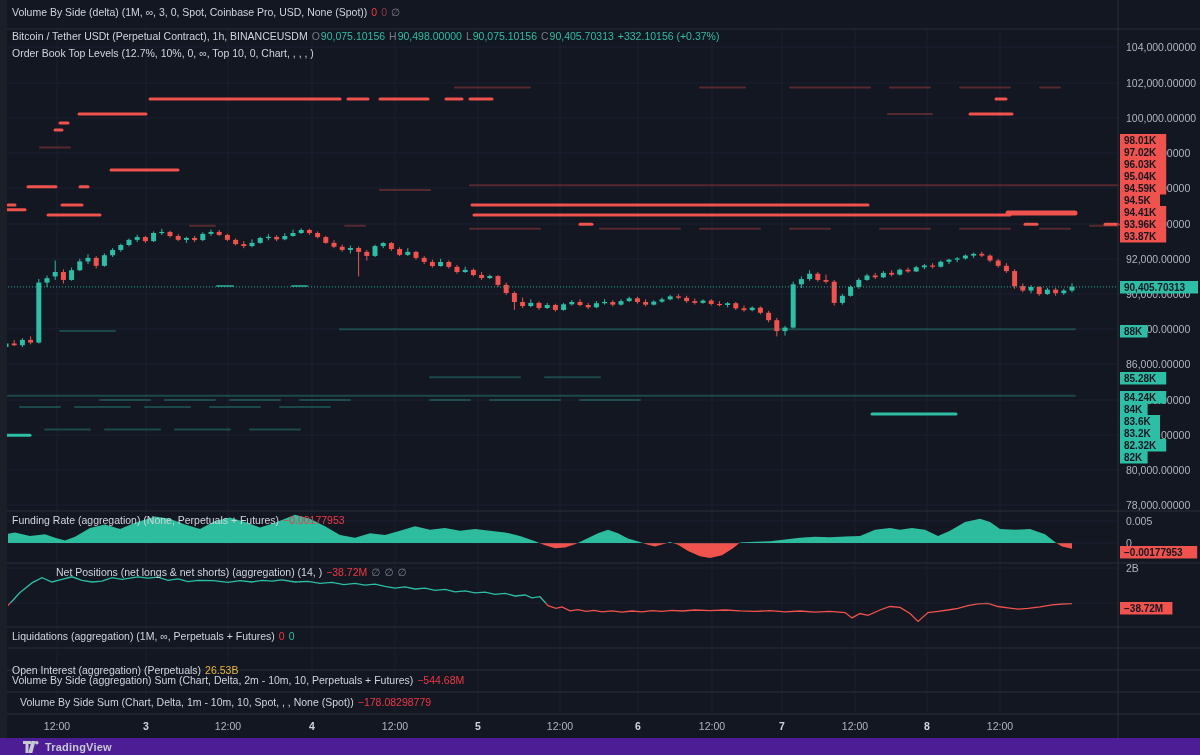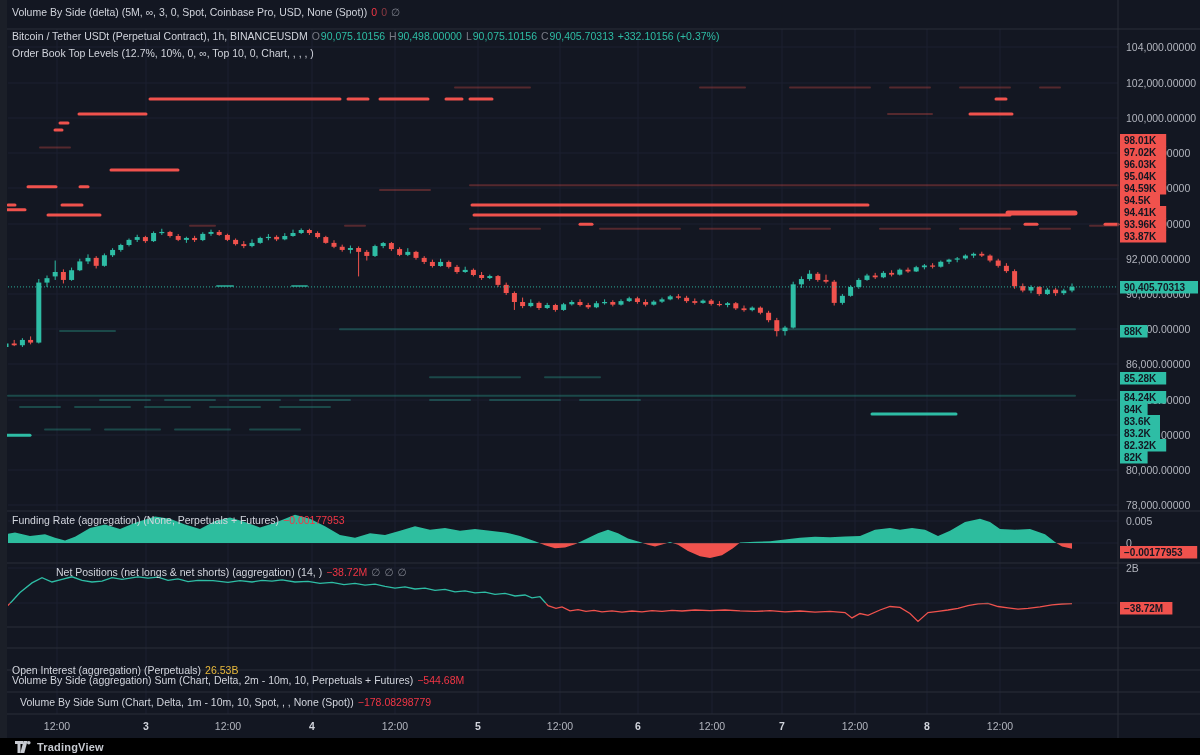--- a/index.html
+++ b/index.html
@@ -11,22 +11,22 @@
   .legend span.tight{margin-right:1px;}
   #lg-vbsdelta{left:12px;top:6px;}
   #lg-symbol{left:12px;top:30px;}
   #lg-orderbook{left:12px;top:47px;}
   #lg-funding{left:12px;top:514px;}
   #lg-net{left:12px;top:566px;}
   #lg-liq{left:12px;top:630px;}
   #lg-oi{left:12px;top:664px;}
   #lg-vbsagg{left:12px;top:674px;}
   #lg-vbs{left:12px;top:696px;margin-left:8px;}
-  #footer{position:absolute;left:0;top:738px;width:1200px;height:17px;background:#000000;
-          display:flex;align-items:center;padding-left:15px;box-sizing:border-box;gap:5px;}
+  #footer{position:absolute;left:0;top:738px;width:1200px;height:17px;background:#4c1d95;
+          display:flex;align-items:center;padding-left:23px;box-sizing:border-box;gap:5px;}
   #footer .tv-text{color:#c7cad1;font-size:11px;font-weight:700;letter-spacing:.2px;}
 </style>
 </head>
 <body>
 
 <div id="app">
   <svg id="chart" width="1200" height="738">
       <defs>
         <clipPath id="fpos">
           <rect x="8" y="511" width="1110" height="32.2"></rect>
@@ -540,25 +540,26 @@
         <text x="638" y="730" fill="#d1d4dc" font-size="10.5px" font-weight="700" text-anchor="middle" font-family="&quot;Liberation Sans&quot;,sans-serif">6</text>
         <text x="712" y="730" fill="#b2b5be" font-size="10.5px" font-weight="400" text-anchor="middle" font-family="&quot;Liberation Sans&quot;,sans-serif">12:00</text>
         <text x="782" y="730" fill="#d1d4dc" font-size="10.5px" font-weight="700" text-anchor="middle" font-family="&quot;Liberation Sans&quot;,sans-serif">7</text>
         <text x="855" y="730" fill="#b2b5be" font-size="10.5px" font-weight="400" text-anchor="middle" font-family="&quot;Liberation Sans&quot;,sans-serif">12:00</text>
         <text x="927" y="730" fill="#d1d4dc" font-size="10.5px" font-weight="700" text-anchor="middle" font-family="&quot;Liberation Sans&quot;,sans-serif">8</text>
         <text x="1000" y="730" fill="#b2b5be" font-size="10.5px" font-weight="400" text-anchor="middle" font-family="&quot;Liberation Sans&quot;,sans-serif">12:00</text>
       </g>
     </svg>
   <div class="left-edge"></div>
 
-  <div class="legend" id="lg-vbsdelta"><span style="color: rgb(209, 212, 220);">Volume By Side (delta) (5M, ∞, 3, 0, Spot, Coinbase Pro, USD, None (Spot))</span><span style="color: rgb(242, 54, 69);">0</span><span style="color: rgb(140, 58, 67);">0</span><span style="color: rgb(120, 123, 134);">∅</span></div>
+  <div class="legend" id="lg-vbsdelta"><span style="color: rgb(209, 212, 220);">Volume By Side (delta) (1M, ∞, 3, 0, Spot, Coinbase Pro, USD, None (Spot))</span><span style="color: rgb(242, 54, 69);">0</span><span style="color: rgb(140, 58, 67);">0</span><span style="color: rgb(120, 123, 134);">∅</span></div>
   <div class="legend" id="lg-symbol"><span style="color: rgb(209, 212, 220);">Bitcoin / Tether USDt (Perpetual Contract), 1h, BINANCEUSDM</span><span class="tight" style="color: rgb(120, 123, 134);">O</span><span style="color: rgb(46, 189, 165);">90,075.10156</span><span class="tight" style="color: rgb(120, 123, 134);">H</span><span style="color: rgb(46, 189, 165);">90,498.00000</span><span class="tight" style="color: rgb(120, 123, 134);">L</span><span style="color: rgb(46, 189, 165);">90,075.10156</span><span class="tight" style="color: rgb(120, 123, 134);">C</span><span style="color: rgb(46, 189, 165);">90,405.70313</span><span style="color: rgb(46, 189, 165);">+332.10156 (+0.37%)</span></div>
   <div class="legend" id="lg-orderbook"><span style="color: rgb(209, 212, 220);">Order Book Top Levels (12.7%, 10%, 0, ∞, Top 10, 0, Chart, , , , )</span></div>
   <div class="legend" id="lg-funding"><span style="color: rgb(209, 212, 220);">Funding Rate (aggregation) (None, Perpetuals + Futures)</span><span style="color: rgb(242, 54, 69);">−0.00177953</span></div>
   <div class="legend" id="lg-net"><span style="color: rgb(209, 212, 220); margin-left: 44px;">Net Positions (net longs &amp; net shorts) (aggregation) (14, )</span><span style="color: rgb(242, 54, 69);">−38.72M</span><span style="color: rgb(120, 123, 134);">∅</span><span style="color: rgb(120, 123, 134);">∅</span><span style="color: rgb(120, 123, 134);">∅</span></div>
+  <div class="legend" id="lg-liq"><span style="color: rgb(209, 212, 220);">Liquidations (aggregation) (1M, ∞, Perpetuals + Futures)</span><span style="color: rgb(242, 54, 69);">0</span><span style="color: rgb(46, 189, 165);">0</span></div>
   <div class="legend" id="lg-oi"><span style="color: rgb(209, 212, 220);">Open Interest (aggregation) (Perpetuals)</span><span style="color: rgb(232, 185, 60);">26.53B</span></div>
   <div class="legend" id="lg-vbsagg"><span style="color: rgb(209, 212, 220);">Volume By Side (aggregation) Sum (Chart, Delta, 2m - 10m, 10, Perpetuals + Futures)</span><span style="color: rgb(242, 54, 69);">−544.68M</span></div>
   <div class="legend" id="lg-vbs"><span style="color: rgb(209, 212, 220);">Volume By Side Sum (Chart, Delta, 1m - 10m, 10, Spot, , , None (Spot))</span><span style="color: rgb(242, 54, 69);">−178.08298779</span></div>
 
   <div id="footer">
     <svg width="17" height="12" viewBox="0 0 17 12">
       <path d="M0 0 h8 v3 h-2.5 v9 h-3 V3 H0 Z" fill="#c7cad1"></path>
       <path d="M8.5 0 h4 l-3.2 12 h-4 Z" fill="#c7cad1"></path>
       <circle cx="13.8" cy="1.8" r="1.8" fill="#c7cad1"></circle>
     </svg>

